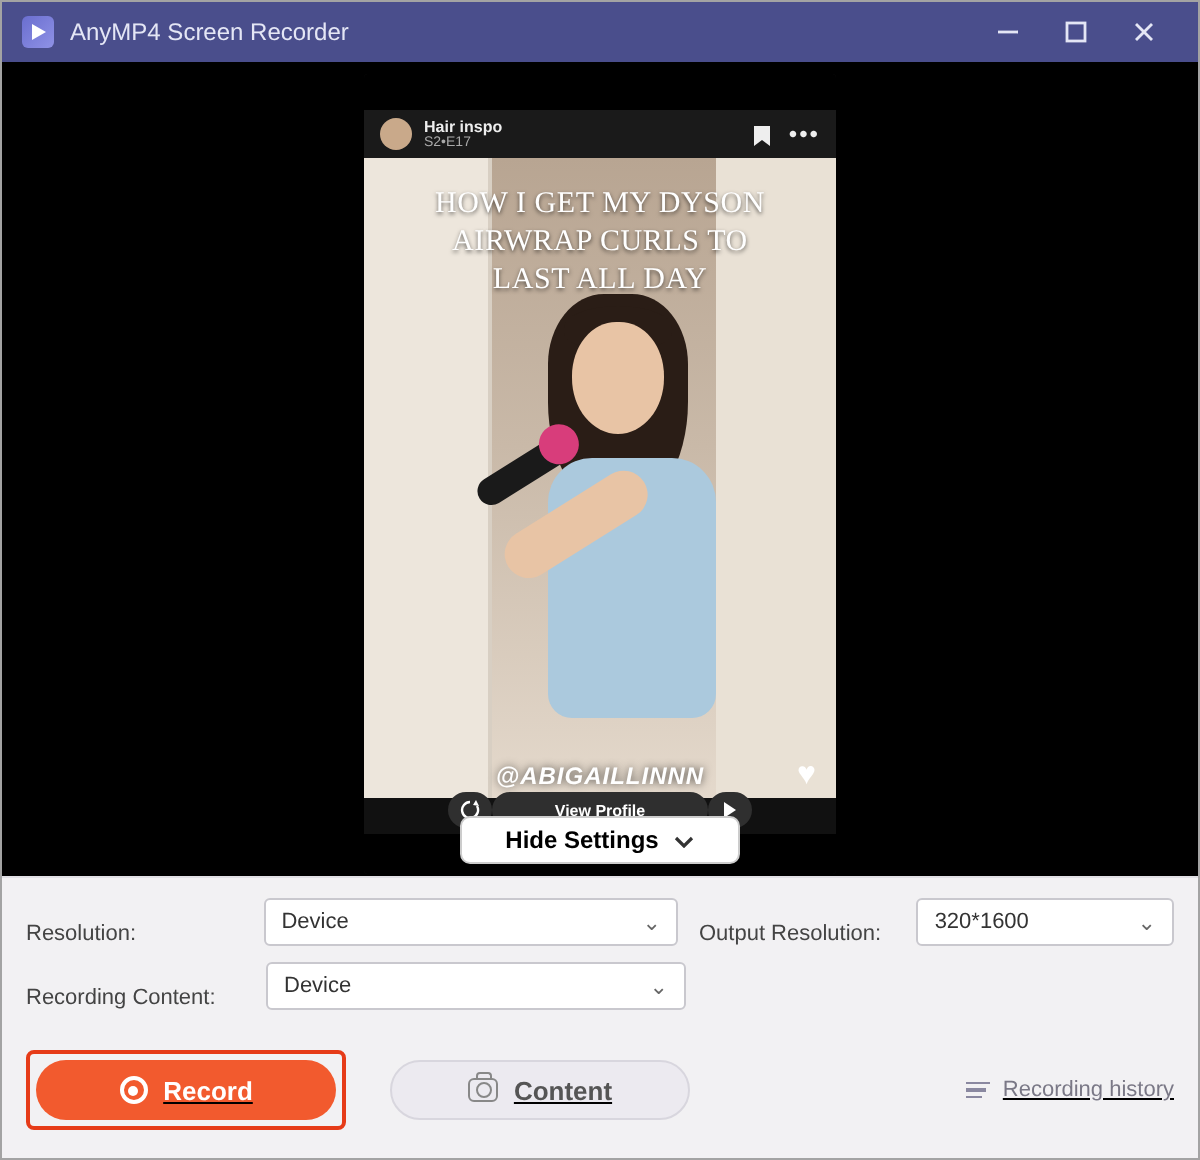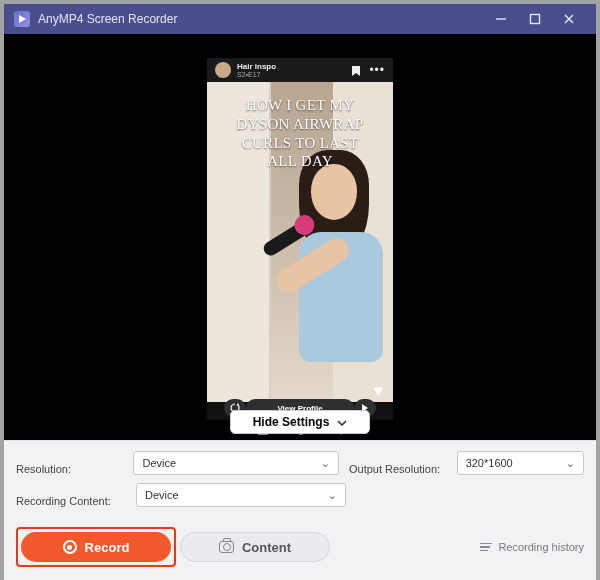--- a/index.html
+++ b/index.html
@@ -1,34 +1,34 @@
 <!DOCTYPE html>
 <html><head>
 <meta charset="utf-8">
 <style>
   * { box-sizing: border-box; margin: 0; padding: 0; font-family: "Segoe UI", Arial, sans-serif; }
   html, body { width: 600px; height: 580px; overflow: hidden; background: #fff; }
 
-  .window { width: 600px; height: 580px; border: 4px solid #a3a3a3; display: flex; flex-direction: column; }
+  .window { width: 600px; height: 580px; border: 1px solid #a3a3a3; display: flex; flex-direction: column; }
   .titlebar {
     height: 30px; background: #4a4e8c; color: #e4e6f5;
     display: flex; align-items: center; padding: 0 10px; font-size: 12px;
   }
   .titlebar .icon { width: 16px; height: 16px; margin-right: 8px; border-radius: 3px;
     background: linear-gradient(135deg,#6a6ecf,#8f92e6); display:flex; align-items:center; justify-content:center; }
   .titlebar .spacer { flex: 1; }
   .winbtn { width: 34px; height: 30px; display:flex; align-items:center; justify-content:center; cursor:pointer; }
   .winbtn svg { stroke: #e4e6f5; }
 
   .preview {
     height: 420px; background: #000; position: relative; display:flex; align-items:flex-start; justify-content:center;
   }
   .phone {
     margin-top: 6px;
-    width: 186px; height: 400px; background:#111; position:relative; border-radius:2px; overflow:hidden;
+    width: 236px; height: 400px; background:#111; position:relative; border-radius:2px; overflow:hidden;
   }
   .statusbar { height:18px; background:#000; }
   .post-top {
     height:24px; background:#1a1a1a; display:flex; align-items:center; padding:0 8px; color:#eee; font-size:8px;
   }
   .avatar-sm { width:16px; height:16px; border-radius:50%; background:#c9a98a; margin-right:6px; }
   .post-meta { display:flex; flex-direction:column; line-height:1; }
   .post-meta .line1 { font-weight:600; font-size:8px; }
   .post-meta .line2 { font-size:7px; color:#aaa; }
   .post-top .sep { flex:1; }
@@ -93,21 +93,21 @@
   .lbl.w2 { width:100px; }
   .select {
     height:24px; background:#fff; border:1px solid #c9c8ce; border-radius:3px;
     display:flex; align-items:center; justify-content:space-between;
     padding:0 8px; font-size:11px; color:#333; cursor:pointer;
   }
   .select .chev { color:#666; }
   .sel-md { width:210px; }
   .sel-sm { width:130px; }
 
-  .actions { display:flex; align-items:center; justify-content:flex-end; gap:4px; padding:8px 12px 14px; background:#f2f1f3; }
+  .actions { display:flex; align-items:center; justify-content:flex-end; gap:22px; padding:8px 12px 14px; background:#f2f1f3;text-decoration:underline; }
   .btn { height:30px; border-radius:16px; display:flex; align-items:center; justify-content:center; gap:8px;
     font-size:13px; font-weight:600; cursor:pointer; }
   .btn.record { width:150px; background:#f25a2e; color:#fff; position:relative; }
   .btn.snapshot { width:150px; background:#eceaf0; color:#555; border:1px solid #d8d6de; }
   .rec-highlight { border:2px solid #e63b18; padding:3px; border-radius:4px; }
   .rec-dot { width:14px; height:14px; border:2px solid #fff; border-radius:50%; display:flex; align-items:center; justify-content:center; }
   .rec-dot::after { content:""; width:5px; height:5px; background:#fff; border-radius:50%; }
   .cam-icon { width:15px; height:12px; border:1.6px solid #888; border-radius:3px; position:relative; }
   .cam-icon::before { content:""; position:absolute; top:-4px; left:3px; width:6px; height:3px; border:1.6px solid #888; border-bottom:none; border-radius:2px 2px 0 0; }
   .cam-icon::after { content:""; position:absolute; top:1px; left:3.5px; width:6px; height:6px; border:1.6px solid #888; border-radius:50%; }
@@ -171,20 +171,21 @@
           <div class="wall"></div>
         <div class="hair"></div>
           <div class="bangs"></div>
           <div class="face"></div>
         <div class="body"></div>
           <div class="arm"></div>
           <div class="tool"></div>
         <div class="caption">HOW I GET MY DYSON AIRWRAP CURLS TO LAST ALL DAY</div>
       </div>
 
+      <div class="handle">@ABIGAILLINNN</div>
       <div class="heart">♥</div>
 
       <div class="profilebar">
         <div class="pillbtn round">
           <svg width="10" height="10" viewBox="0 0 10 10">
               <path d="M5 1a4 4 0 1 0 3.5 2" fill="none" stroke="#fff" stroke-width="1.2"></path>
               <polygon points="8,0 9.5,3 6.5,2.5" fill="#fff"></polygon>
             </svg>
         </div>
         <div class="pillbtn wide">

